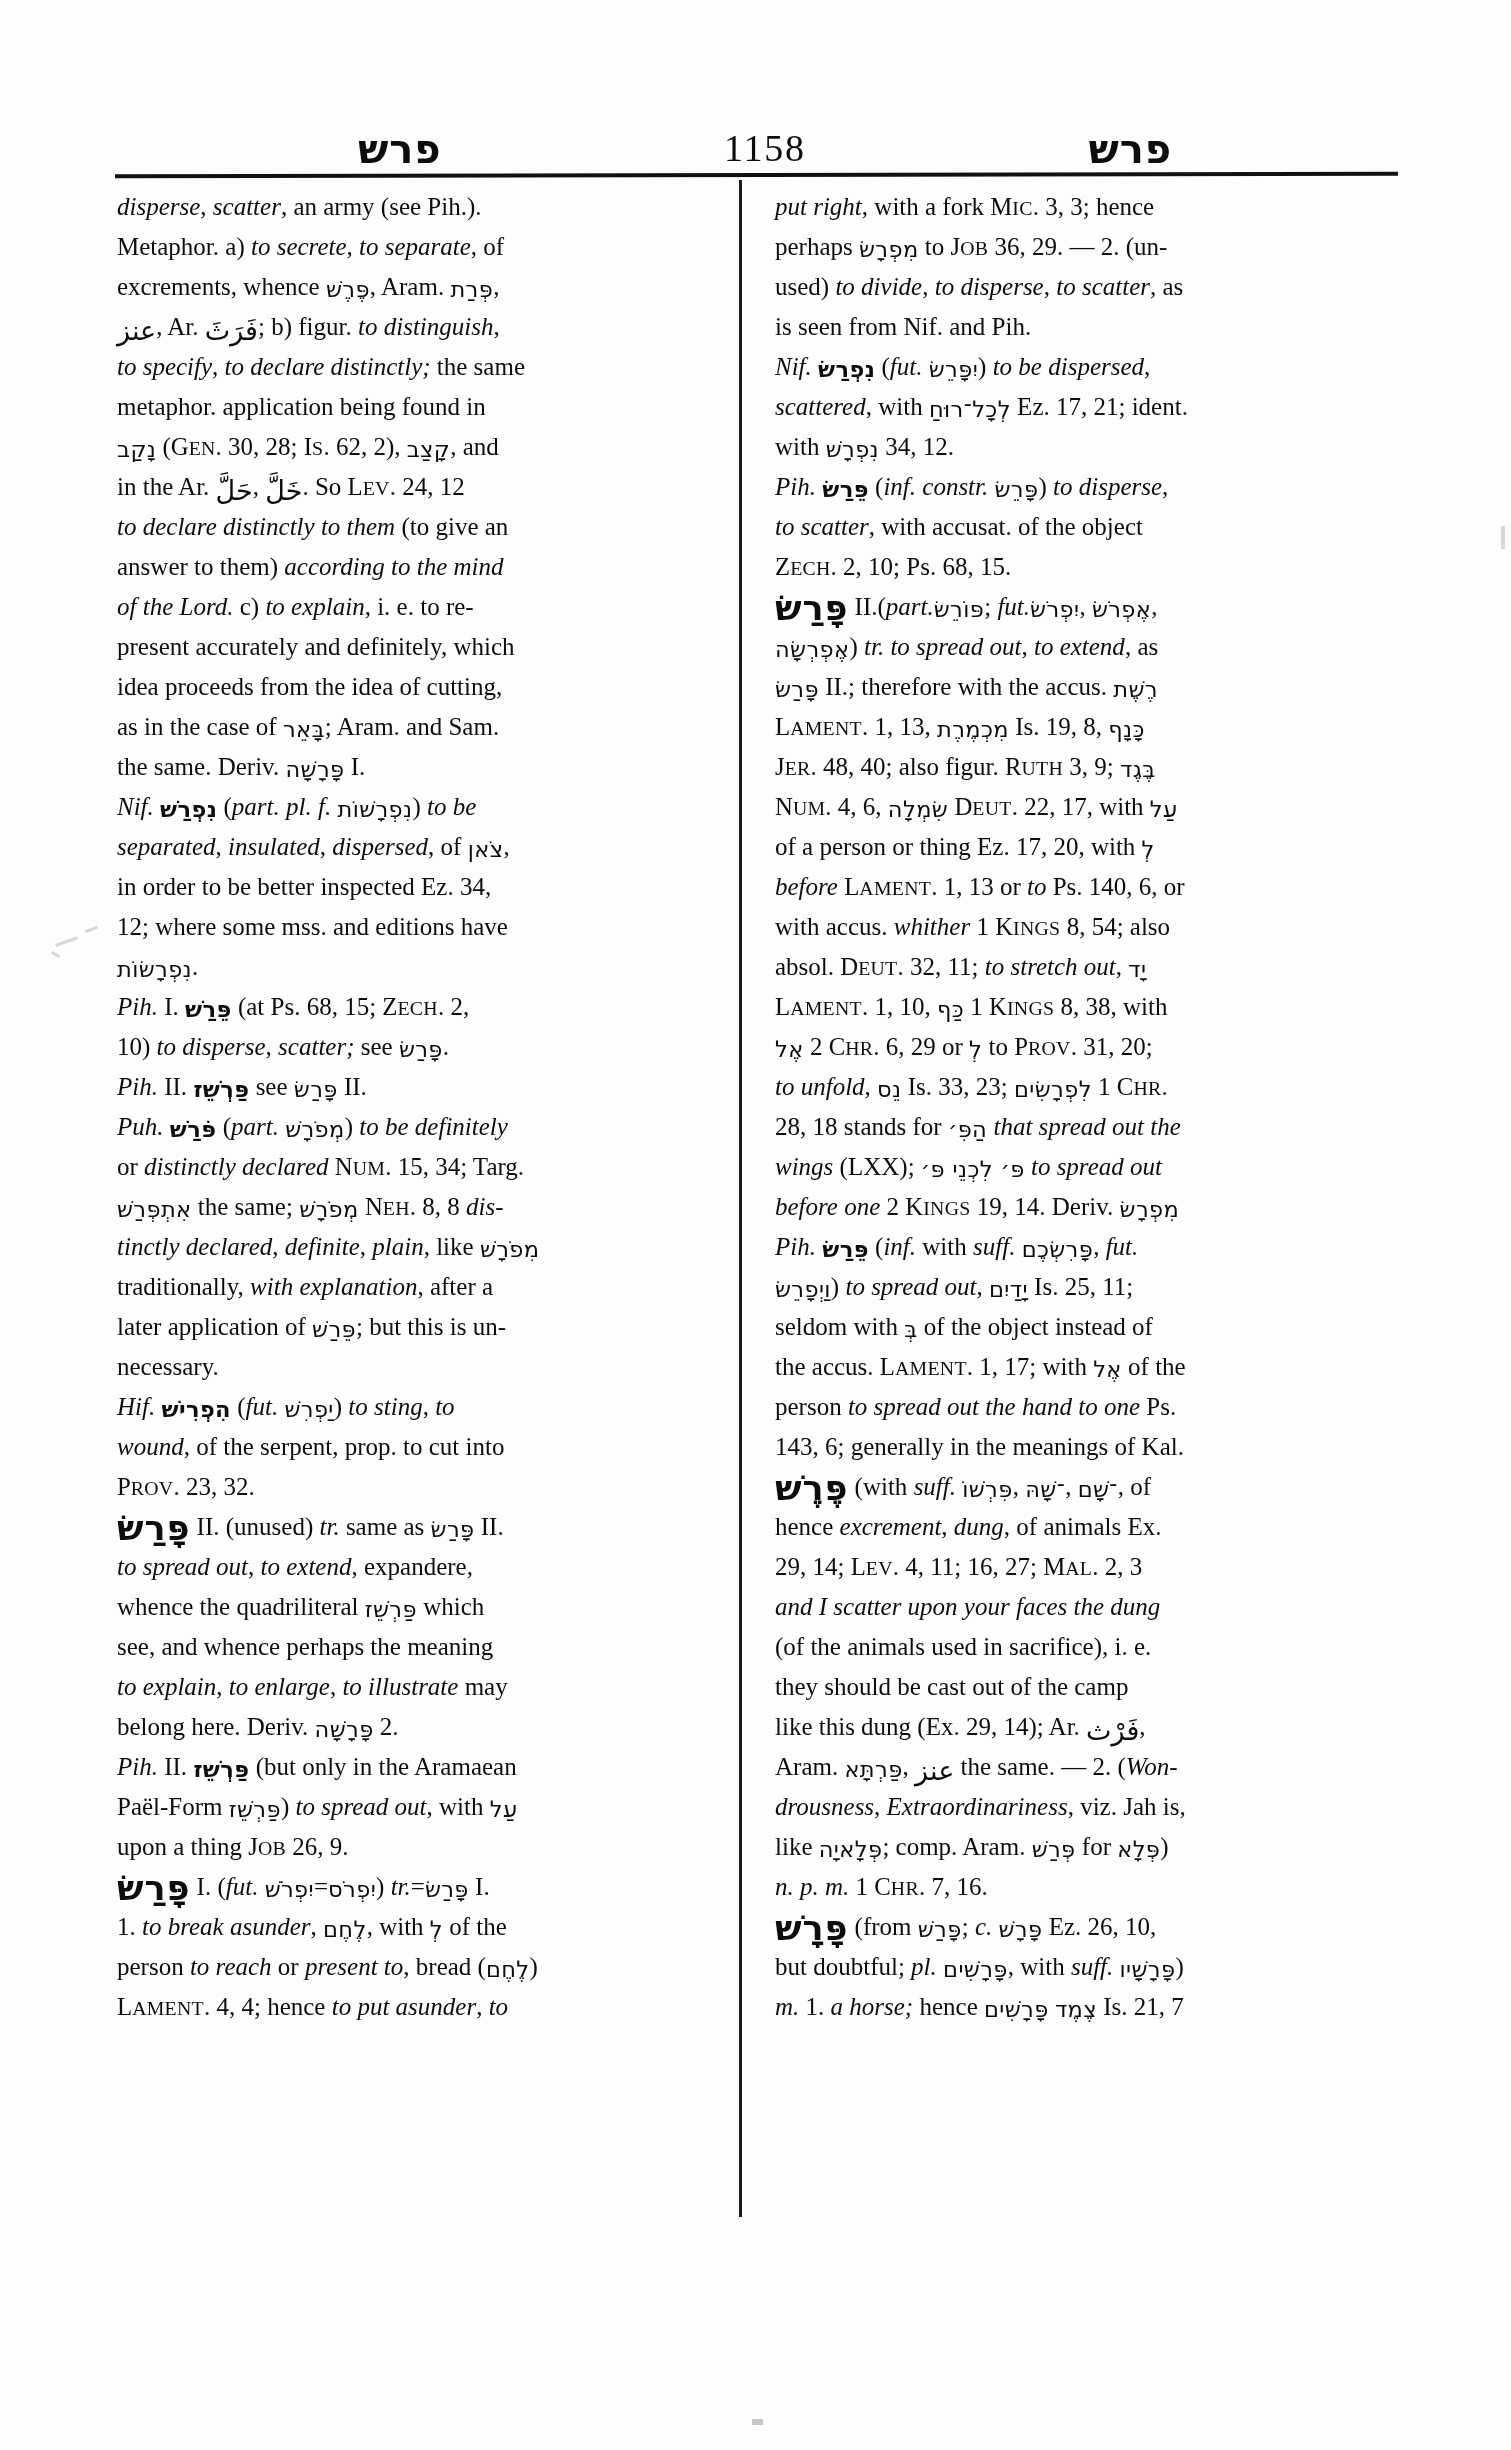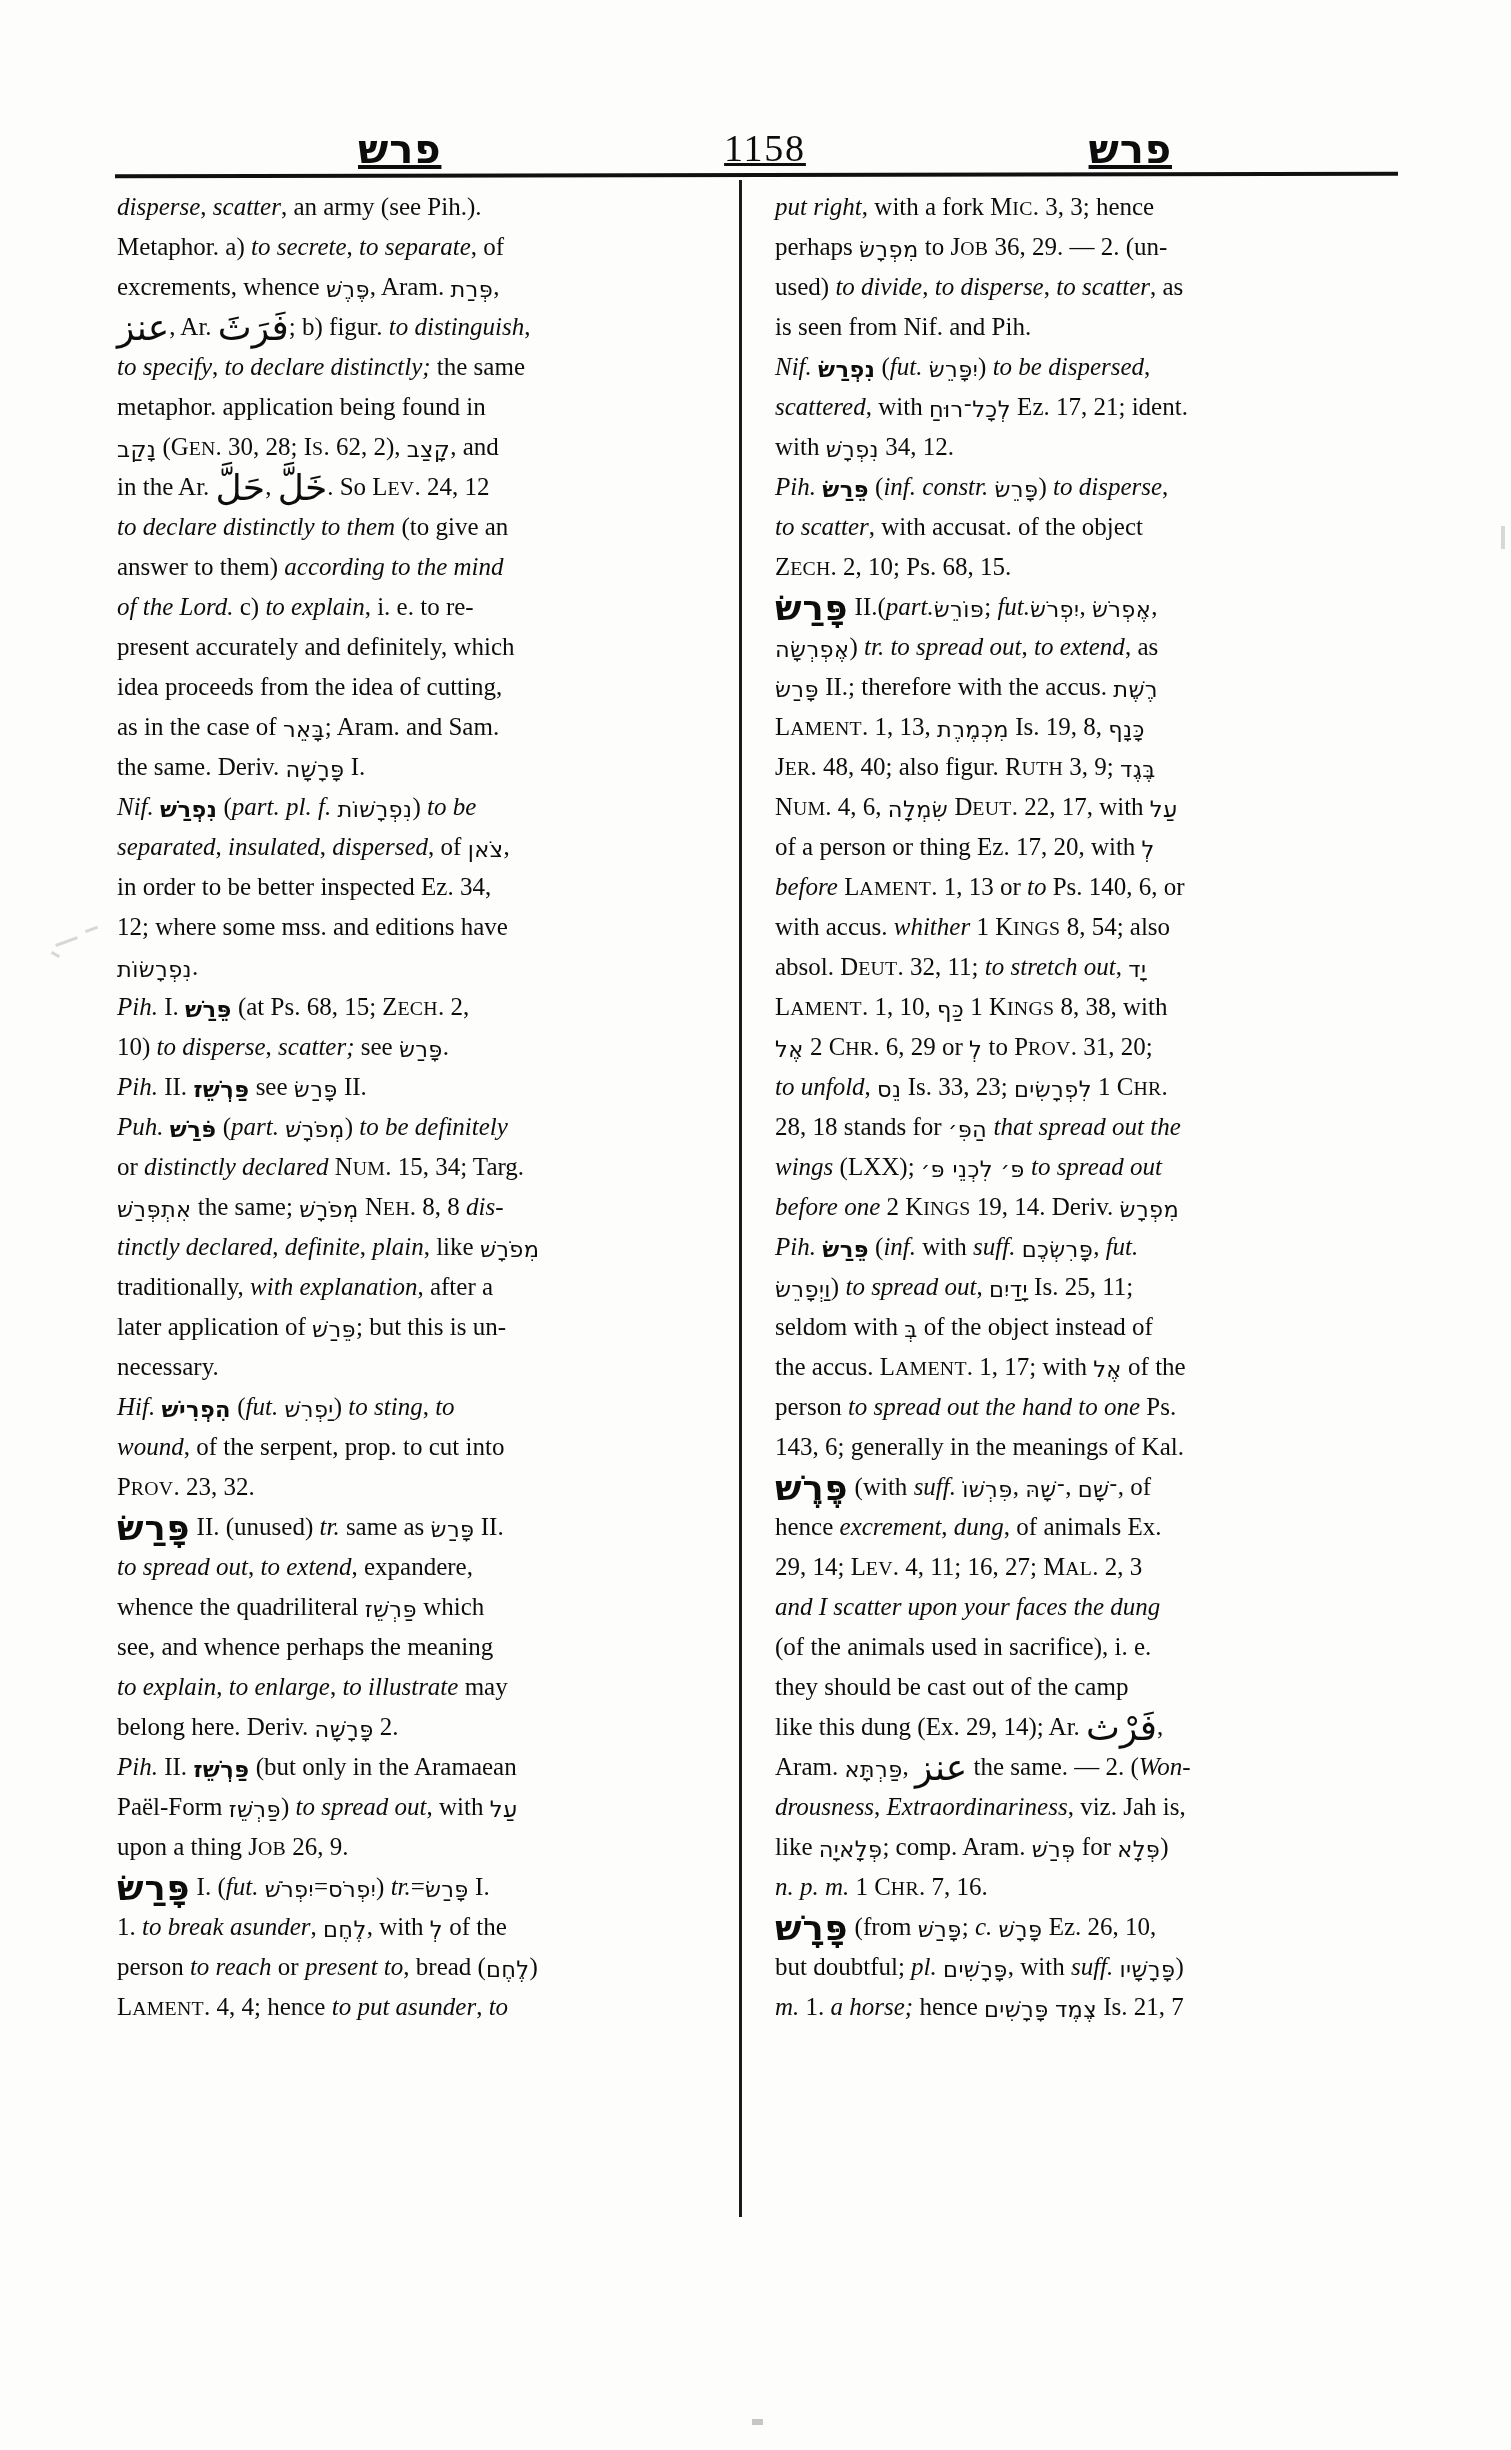--- a/index.html
+++ b/index.html
@@ -20,21 +20,20 @@
   
   #runninghead {
     position: absolute;
     top: 106px;
     left: 115px;
     width: 1282px;
     height: 63px;
     display: flex;
     align-items: flex-end;
     justify-content: space-between;
-    text-decoration: underline;
   }
   .head-heb {
     font-family: "DejaVu Sans", sans-serif;
     font-size: 40px;
     font-weight: bold;
     line-height: 1;
     direction: rtl;
     letter-spacing: 0.9px;
   }
   .head-heb.left { margin-left: 243px; }
@@ -106,21 +105,21 @@
   }
   .heb.big {
     font-size: 35px;
     font-weight: bold;
     vertical-align: -4.5px;
     letter-spacing: 0.9px;
   }
   .heb.b { font-weight: bold; }
   .ar {
     font-family: "DejaVu Sans", sans-serif;
-    font-size: 36px;
+    font-size: 27px;
     direction: rtl;
     unicode-bidi: isolate;
     display: inline-block;
     vertical-align: -5.4px;
   }
 
   
   .speck {
     position: absolute;
     background: #b8b8b8;

